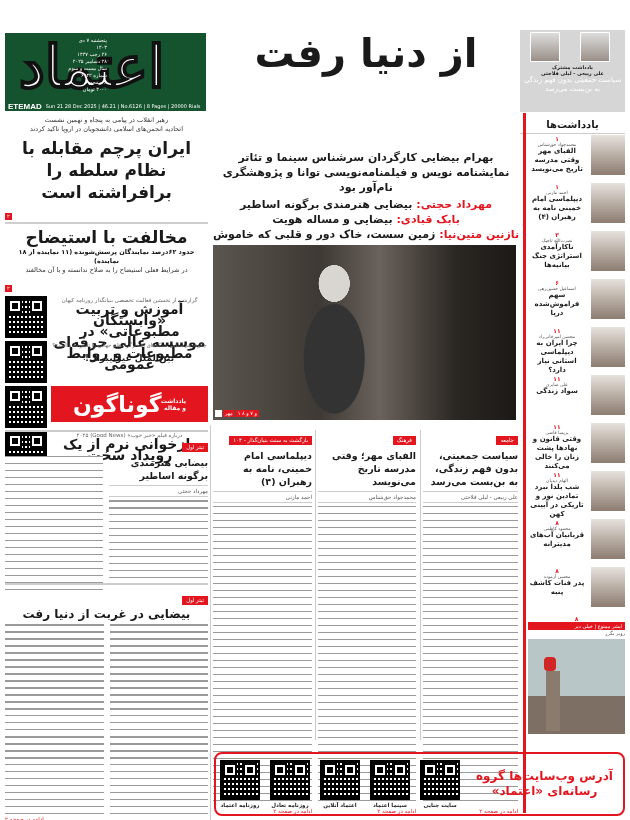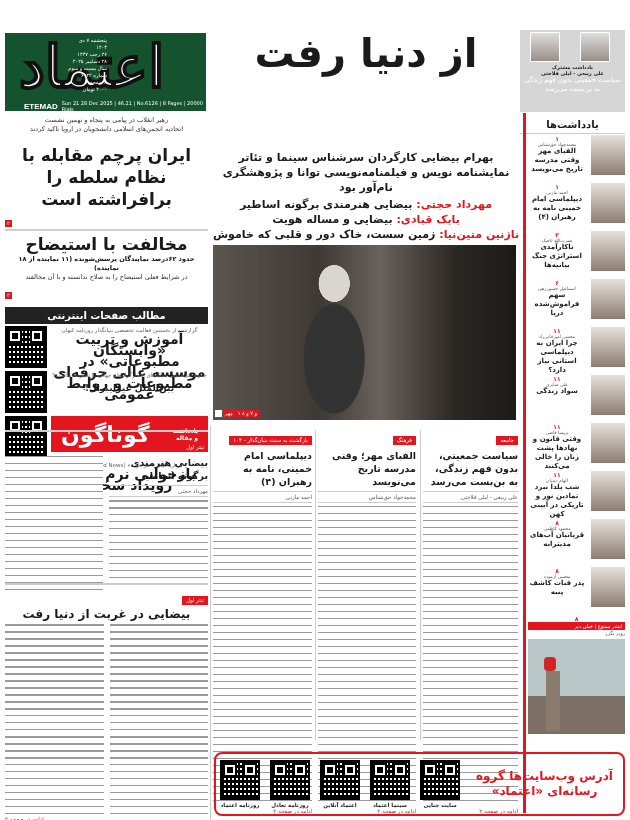--- a/index.html
+++ b/index.html
@@ -6,21 +6,21 @@
 html,body{width:630px;height:820px;background:#fff;overflow:hidden}
 body{font-family:"DejaVu Sans",sans-serif;color:#1a1a1a;position:relative;direction:ltr}
 .rtl{direction:rtl;text-align:right}
 .abs{position:absolute}
 .red{color:#e3161f}
 .redbg{background:#e3161f;color:#fff}
 
 #masthead{left:5px;top:33px;width:201px;height:78px;background:#14532d}
 #logo{position:absolute;left:14px;top:2px;font-size:58px;font-weight:bold;color:#fff;-webkit-text-stroke:2px #111;font-family:"DejaVu Serif",serif;direction:rtl;letter-spacing:-2px;line-height:64px}
 #dateblock{position:absolute;left:62px;top:4px;font-size:5px;line-height:7px;color:#fff;direction:rtl;text-align:right;width:40px}
-#mastfoot{position:absolute;left:0;bottom:0;width:100%;height:10px;font-size:5px;color:#fff;display:flex;align-items:center;gap:4px;padding-left:19px}
+#mastfoot{position:absolute;left:0;bottom:0;width:100%;height:10px;font-size:5px;color:#fff;display:flex;align-items:center;gap:4px;padding-left:3px}
 #mastfoot b{font-size:8px;font-family:"Liberation Sans",sans-serif;font-weight:bold}
 
 #main-title{left:212px;top:30px;width:308px;font-size:40px;font-weight:bold;line-height:46px;text-align:center;direction:rtl}
 .lede{font-size:11px;font-weight:bold;text-align:center;direction:rtl;line-height:15px}
 .col-left{left:5px;width:203px}
 .sep{height:2px;background:#cfcfcf}
 .pg{display:inline-block;background:#e3161f;color:#fff;font-size:5px;padding:0 2px;line-height:7px}
 .h-big{font-size:17px;font-weight:bold;text-align:center;direction:rtl;line-height:22px}
 .small{font-size:6.5px;text-align:center;direction:rtl;line-height:9px;color:#333}
 .blackbar{background:#222;color:#fff;font-size:10px;font-weight:bold;text-align:center;height:17px;line-height:17px;direction:rtl}
@@ -101,49 +101,48 @@
   <div style="position:absolute;left:2px;bottom:3px;display:flex;gap:1px">
     <span style="width:7px;height:7px;background:#fff;display:inline-block"></span>
     <span class="pg">مهر</span>
     <span class="pg">۱ و ۷ و ۸</span>
   </div>
 </div>
 
 <div class="abs col-left" style="top:116px">
   <div class="small">رهبر انقلاب در پیامی به پنجاه و نهمین نشست</div>
   <div class="small">اتحادیه انجمن‌های اسلامی دانشجویان در اروپا تاکید کردند</div>
-  <div class="h-big" style="margin-top:10px">
+  <div class="h-big" style="margin-top:3px">
     <div>ایران پرچم مقابله با</div>
     <div>نظام سلطه را برافراشته است</div>
   </div>
   <span class="pg">۲</span>
   <div class="sep"></div>
   <div class="h-big" style="margin-top:2px">مخالفت با استیضاح</div>
   <div class="small" style="font-weight:bold;color:#111">حدود ۶۲درصد نمایندگان پرسش‌شونده (۱۱ نماینده از ۱۸ نماینده)</div>
   <div class="small">در شرایط فعلی استیضاح را به صلاح ندانسته و با آن مخالفند</div>
   <span class="pg">۲</span>
-  <div class="blackbar" style="margin-top:6px">مطالب صفحات اینترنتی</div>
 
   <div class="net-row">
     <div class="qr"></div>
     <div class="net-text">
       <div class="s">گزارشی از نخستین فعالیت تخصصی بنیانگذار روزنامه کیهان</div>
       <div class="t">آموزش و تربیت «وابستگان مطبوعاتی» در موسسه عالی حرفه‌ای مطبوعات و روابط عمومی</div>
     </div>
   </div>
   <div class="net-row">
     <div class="qr"></div>
     <div class="net-text">
       <div class="s">چگونه هم‌صدایی شبکه‌های اقتدارگرا نظم جهانی را تغییر داده است؟</div>
       <div class="t" style="font-size:9px;margin-top:4px">بین‌الملل غیرلیبرال!</div>
     </div>
   </div>
   <div class="net-row">
     <div class="qr"></div>
-    <div class="net-text redbg" style="height:36px;display:flex;align-items:center;justify-content:space-between;padding:0 10px">
+    <div class="net-text redbg" style="height:36px;display:flex;align-items:center;justify-content:space-between;padding:0 22px">
       <span style="font-size:6px;font-weight:bold;width:22px;text-align:center">یادداشت و مقاله</span>
       <span style="font-size:22px;font-weight:bold">گوناگون</span>
     </div>
   </div>
   <div class="net-row">
     <div class="qr"></div>
     <div class="net-text">
       <div class="s">درباره فیلم «خبر خوب» (Good News) ۲۰۲۵</div>
       <div class="t">بازخوانی نرم از یک رویداد سخت</div>
     </div>

